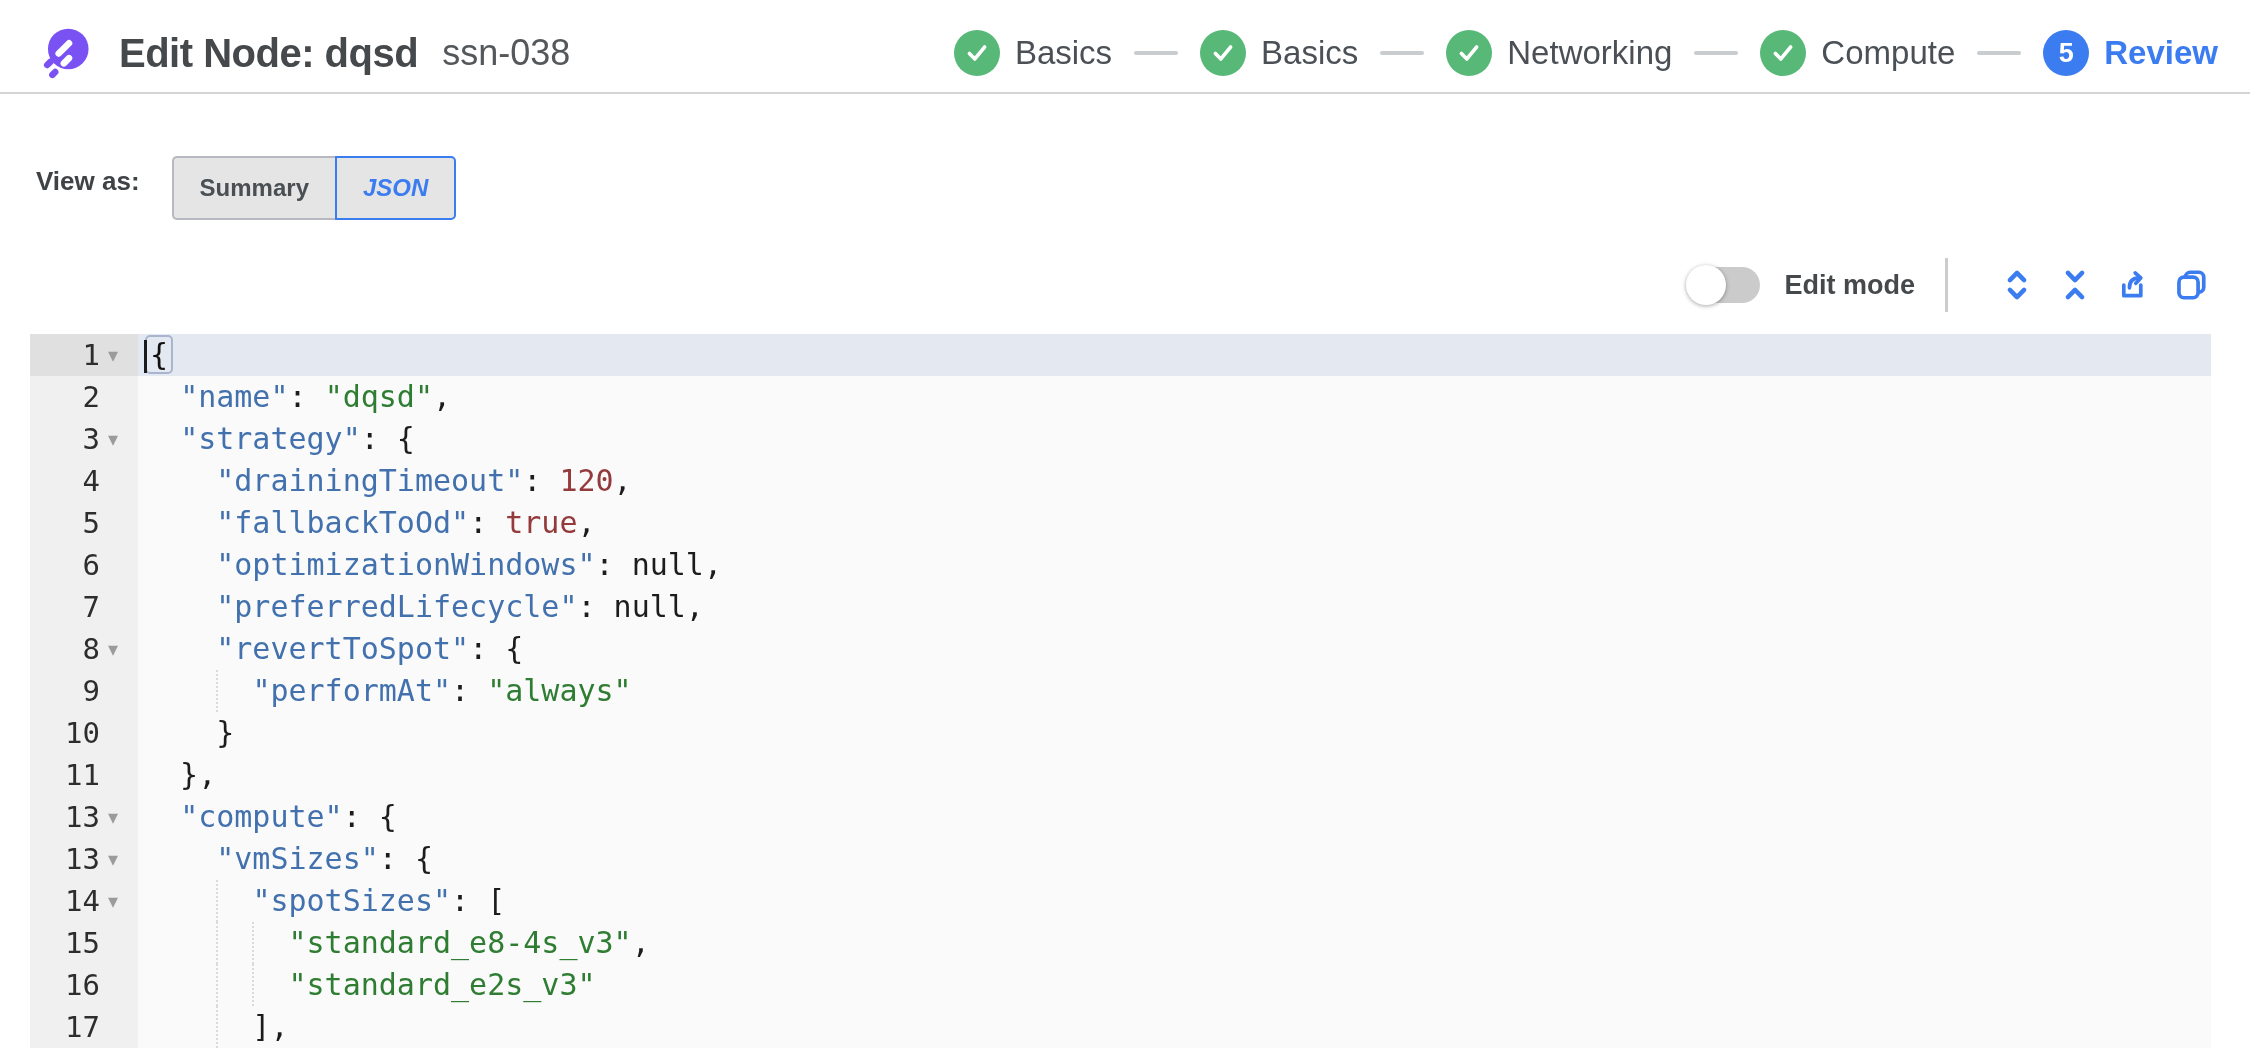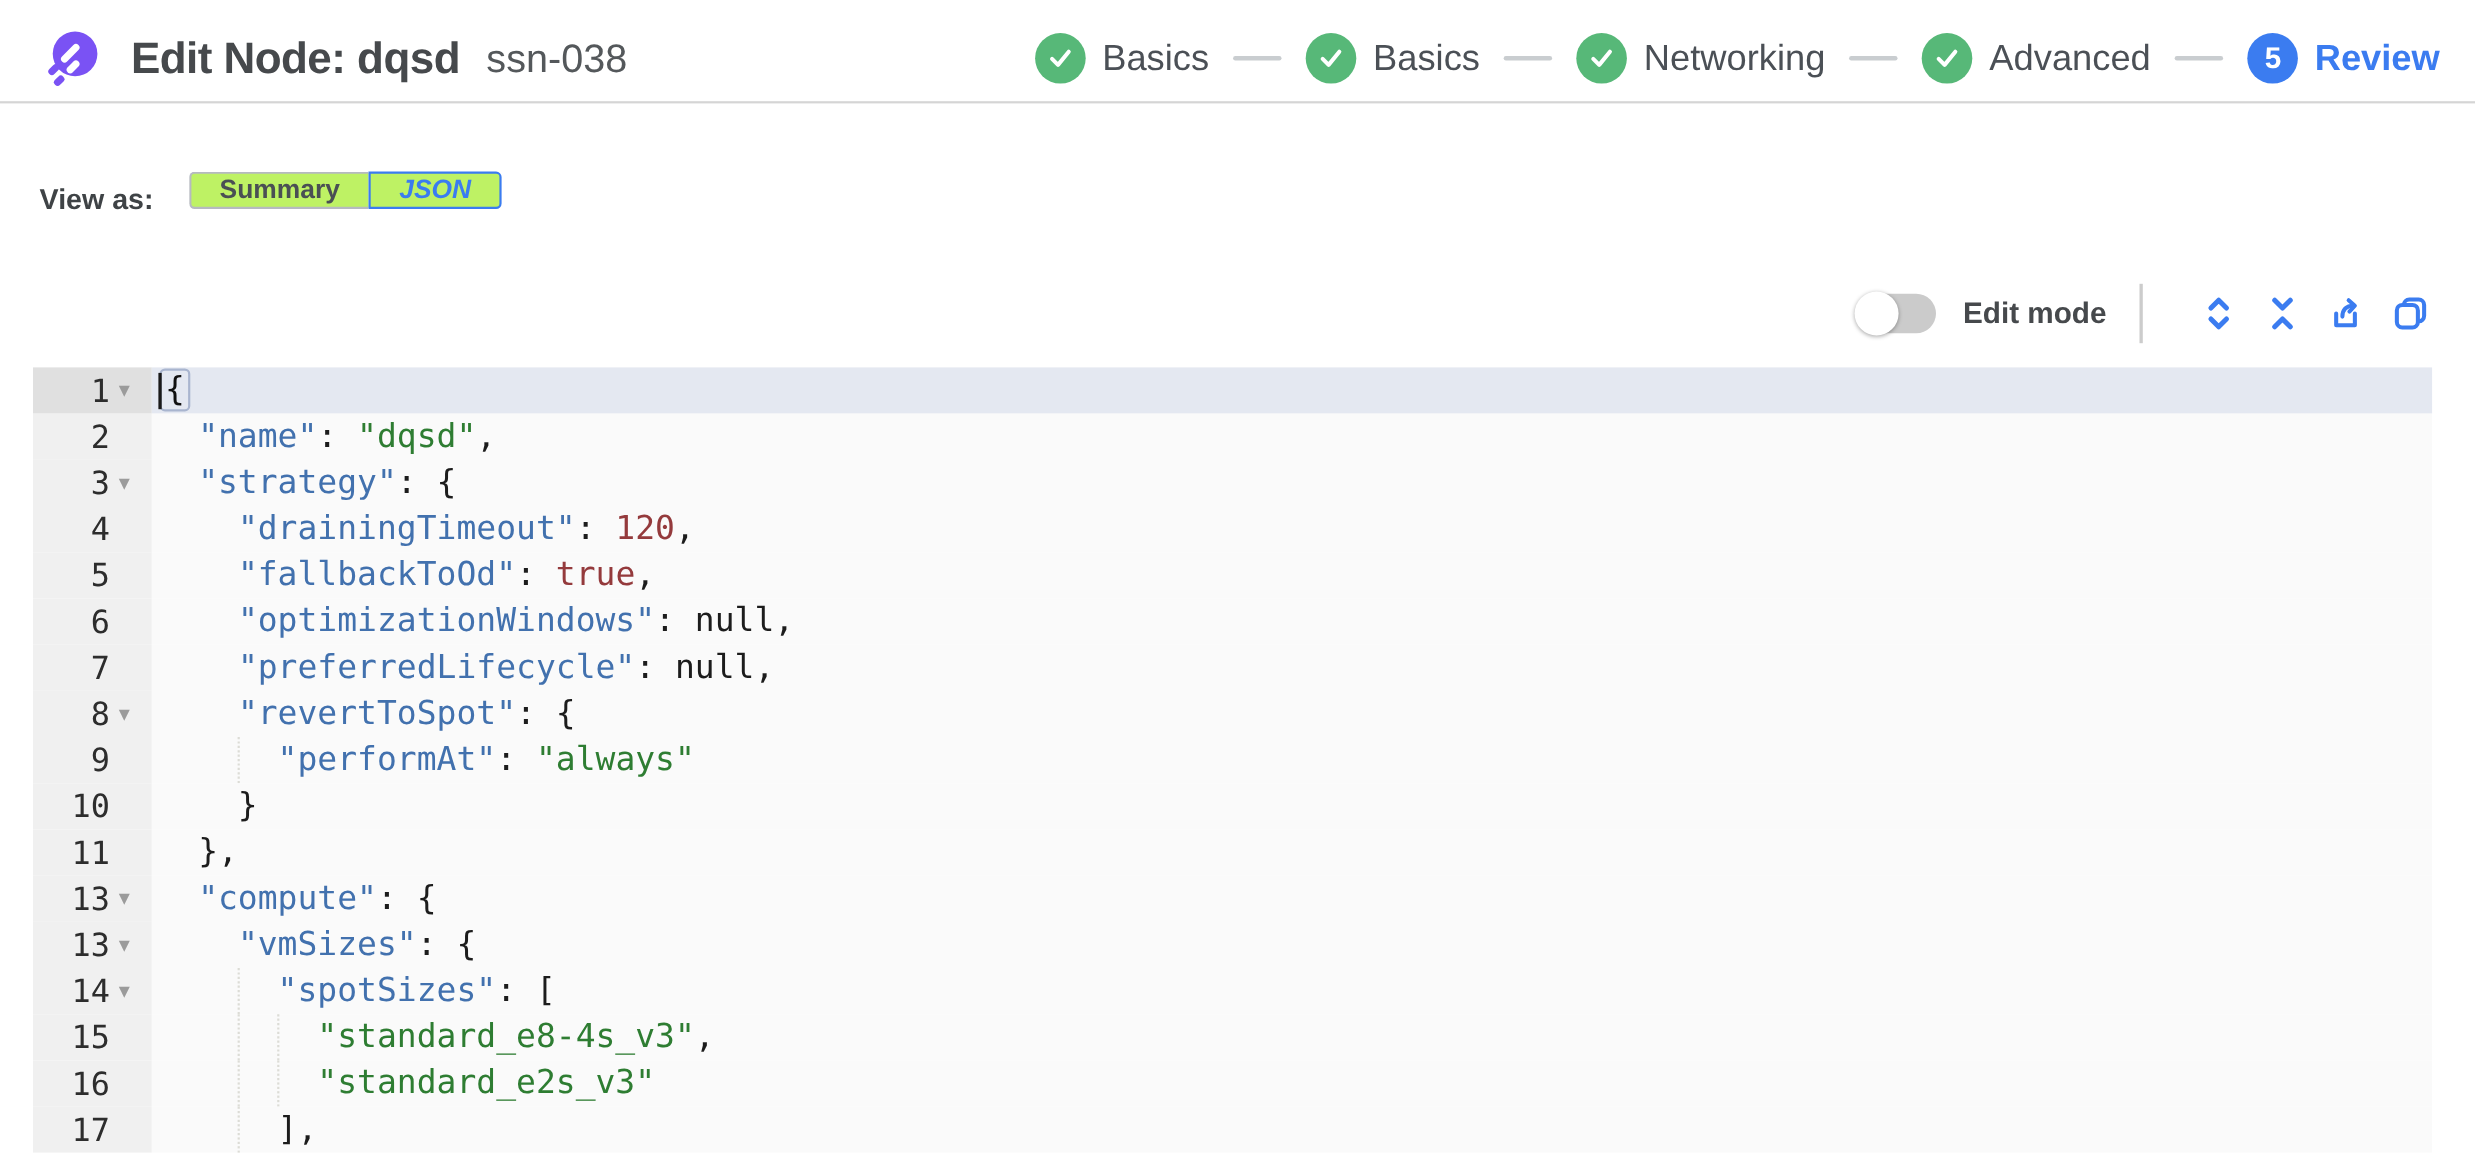--- a/index.html
+++ b/index.html
@@ -21,21 +21,21 @@
   .step-circle.done { background:#57b878; }
   .step-circle.active { background:#3b7cf0; color:#ffffff; font-size:27px; font-weight:700; }
   .step-label { margin-left:15px; font-size:33px; color:#4b5056; white-space:nowrap; }
   .step.active .step-label { color:#3b7cf0; font-weight:700; }
   .step-dash { width:44px; height:4px; background:#c9cdd0; border-radius:2px; margin:0 22px; }
 
   
   .viewas-row { margin:62px 0 0 36px; height:50px; display:flex; align-items:center; }
   .viewas-label { font-size:26px; font-weight:700; color:#3f4346; margin-right:32px; }
   .seg-group { display:inline-flex; height:50px; }
-  .seg-btn { height:34px; padding:0 26px; background:#bef264; font-size:24px; font-weight:700;
+  .seg-btn { height:64px; padding:0 26px; background:#e5e5e5; font-size:24px; font-weight:700;
     display:flex; align-items:center; justify-content:center; cursor:pointer; }
   .seg-btn.summary { border:2px solid #b6bac0; border-right:none; border-radius:5px 0 0 5px; color:#4a4f54; }
   .seg-btn.json { border:2px solid #3b7cf0; border-radius:0 5px 5px 0; color:#3b7cf0;font-style:italic; }
 
   
   .toolbar-row { margin-top:54px; height:50px; display:flex; align-items:center;
     justify-content:flex-end; padding-right:40px; }
   .toggle { width:72px; height:36px; border-radius:18px; background:#cbcbcb; position:relative;
     cursor:pointer; flex:0 0 auto; }
   .toggle-knob { position:absolute; left:-2px; top:-2px; width:40px; height:40px; border-radius:50%;
@@ -111,21 +111,21 @@
         </div>
         <div class="step-label">Networking</div>
       </div>
       <div class="step-dash"></div>
       <div class="step">
         <div class="step-circle done">
           <svg viewBox="0 0 24 24" width="26" height="26" fill="none" stroke="#ffffff" stroke-width="3.4" stroke-linecap="round" stroke-linejoin="round">
             <path d="M5 12.5 L10 17.5 L19 6.5"></path>
           </svg>
         </div>
-        <div class="step-label">Advanced</div>
+        <div class="step-label">Compute</div>
       </div>
       <div class="step-dash"></div>
       <div class="step active">
         <div class="step-circle active">5</div>
         <div class="step-label">Review</div>
       </div>
     </div>
 </div>
 
 <div class="viewas-row">

